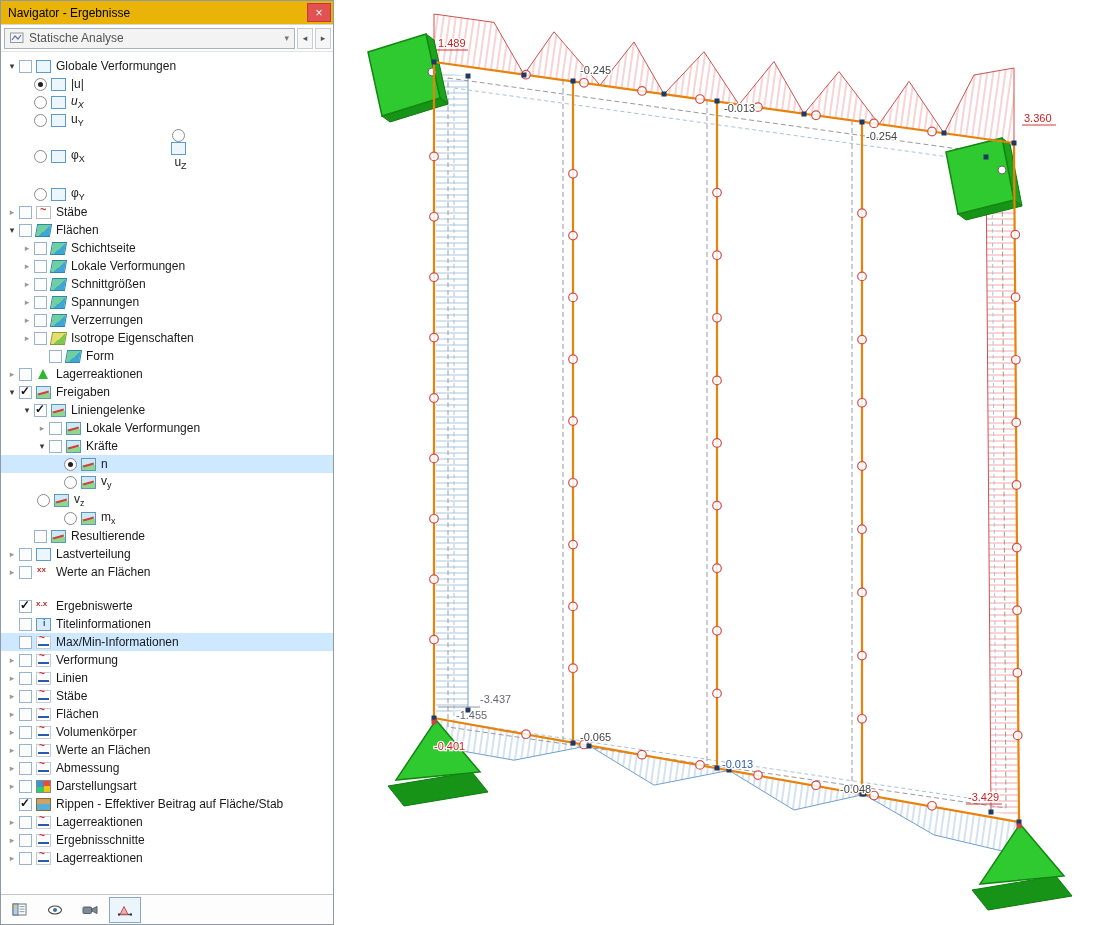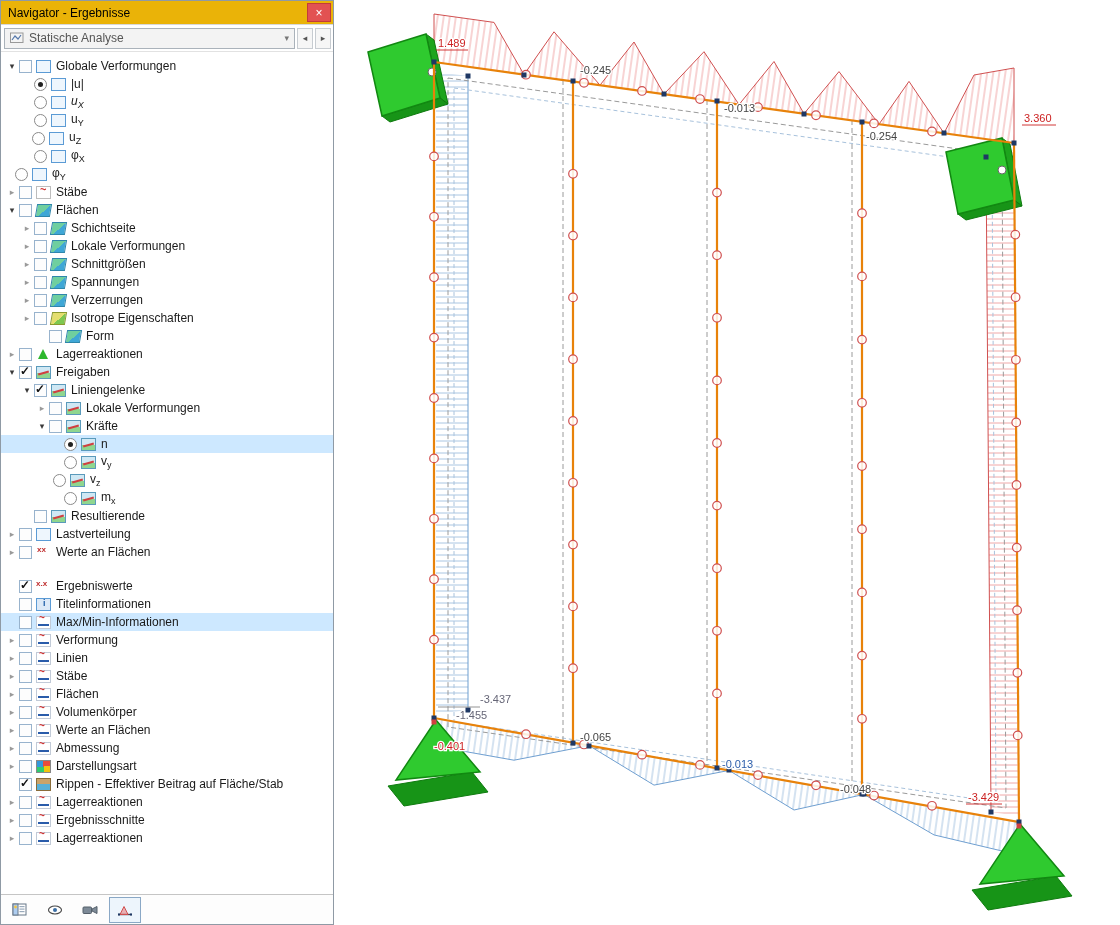--- a/index.html
+++ b/index.html
@@ -163,33 +163,33 @@
             <span class="radio"></span>
             <span class="icon ic-frame"></span>
             <span class="lbl">u<sub>X</sub></span>
           </div>
           <div class="row" style="padding-left: 19px;">
             <span class="exp"></span>
             <span class="radio"></span>
             <span class="icon ic-frame"></span>
             <span class="lbl">u<sub>Y</sub></span>
           </div>
-          <div class="row" style="padding-left: 17px;">
+          <div class="row" style="padding-left: 31px; flex-direction: column;">
             <span class="exp"></span>
             <span class="radio"></span>
             <span class="icon ic-frame"></span>
             <span class="lbl">u<sub>Z</sub></span>
           </div>
           <div class="row" style="padding-left: 19px;">
             <span class="exp"></span>
             <span class="radio"></span>
             <span class="icon ic-frame"></span>
             <span class="lbl">φ<sub>X</sub></span>
           </div>
-          <div class="row" style="">
+          <div class="row" style="padding-left: 19px; margin-top: 20px;">
             <span class="exp"></span>
             <span class="radio"></span>
             <span class="icon ic-frame"></span>
             <span class="lbl">φ<sub>Y</sub></span>
           </div>
           <div class="row" style="padding-left: 4px;">
             <span class="exp">▸</span>
             <span class="cb"></span>
             <span class="icon ic-wave"></span>
             <span class="lbl">Stäbe</span>
@@ -277,21 +277,21 @@
             <span class="radio on"></span>
             <span class="icon ic-release"></span>
             <span class="lbl">n</span>
           </div>
           <div class="row" style="padding-left: 49px;">
             <span class="exp"></span>
             <span class="radio"></span>
             <span class="icon ic-release"></span>
             <span class="lbl">v<sub>y</sub></span>
           </div>
-          <div class="row" style="padding-left: 38px;">
+          <div class="row" style="padding-left: 22px;">
             <span class="exp"></span>
             <span class="radio"></span>
             <span class="icon ic-release"></span>
             <span class="lbl">v<sub>z</sub></span>
           </div>
           <div class="row" style="padding-left: 49px;">
             <span class="exp"></span>
             <span class="radio"></span>
             <span class="icon ic-release"></span>
             <span class="lbl">m<sub>x</sub></span>

